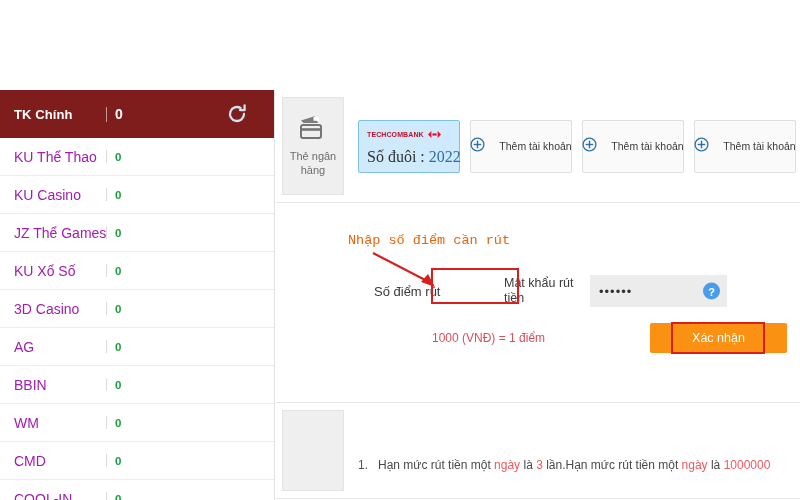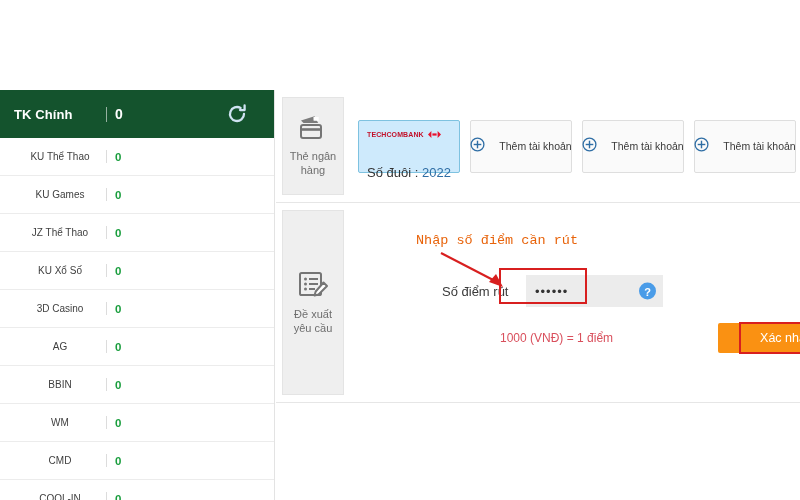--- a/index.html
+++ b/index.html
@@ -29,21 +29,21 @@
     position: absolute;
     left: 0; top: 90px;
     width: 275px; height: 410px;
     background: #ffffff;
     border-right: 1px solid #e3e3e3;
     overflow: hidden;
   }
   .acct-header {
     display: flex; align-items: center;
     height: 48px;
-    background: #14532d;
+    background: #7f1d1d;
     color: #ffffff;
     padding: 0 14px 0 14px;
     position: relative;
   }
   .acct-header .name {
     font-size: 13px; font-weight: bold;
     letter-spacing: .1px;
     width: 92px;
   }
   .acct-header .sep {
@@ -62,25 +62,24 @@
   }
 
   .acct-row {
     display: flex; align-items: center;
     height: 38px;
     border-bottom: 1px solid #ececec;
     padding: 0 14px;
     background: #ffffff;
   }
   .acct-row .name {
-    font-size: 10px;
-    color: #404040;
+    font-size: 14px;
+    color: #a21caf;
     width: 92px;
     white-space: nowrap;
-    text-align: center;
   }
   .acct-row .sep {
     width: 1px; height: 13px;
     background: #dcdcdc;
     margin-right: 8px;
   }
   .acct-row .bal {
     font-size: 11.5px;
     color: #1a9e3e;
     font-weight: bold;
@@ -138,24 +137,25 @@
   }
   .bank-logo-row {
     display: flex; align-items: center; gap: 4px;
     height: 13px;
   }
   .bank-logo-text {
     font-size: 7px; font-weight: bold;
     color: #c2112a; letter-spacing: .1px;
   }
   .bank-card-sub {
-    margin-top: 24px;
-    font-size: 13px;
+    margin-top: 7px;
+    font-size: 16px;
     color: #333;
     white-space: nowrap;
+    font-family: Liberation Serif, serif;
   }
   .bank-card-sub .digits { color: #2f6ea5; }
 
   .add-acct {
     width: 102px; height: 53px;
     border: 1px solid #dedede;
     background: #fafafa;
     border-radius: 2px;
     display: flex; align-items: center; justify-content: center;
     gap: 14px;
@@ -315,26 +315,26 @@
       </div>
     </div>
 
     <div id="acct-list">
         <div class="acct-row">
           <div class="name">KU Thể Thao</div>
           <div class="sep"></div>
           <div class="bal">0</div>
         </div>
         <div class="acct-row">
-          <div class="name">KU Games</div>
-          <div class="sep"></div>
-          <div class="bal">0</div>
-        </div>
-        <div class="acct-row">
-          <div class="name">JZ Thể Thao</div>
+          <div class="name">KU Casino</div>
+          <div class="sep"></div>
+          <div class="bal">0</div>
+        </div>
+        <div class="acct-row">
+          <div class="name">JZ Thể Games</div>
           <div class="sep"></div>
           <div class="bal">0</div>
         </div>
         <div class="acct-row">
           <div class="name">KU Xổ Số</div>
           <div class="sep"></div>
           <div class="bal">0</div>
         </div>
         <div class="acct-row">
           <div class="name">3D Casino</div>
@@ -430,57 +430,55 @@
                     <rect x="6.8" y="3.7" width="1.4" height="7.6" fill="#2f6ea5"></rect>
                   </svg></span>
                 <span class="label">Thêm tài khoản</span>
               </div>
             </div>
         </div>
       </div>
     </div>
 
     <div class="panel panel-form">
-      <div class="panel-icon-col">
-        <span class="glyph">
-          <svg width="32" height="28" viewBox="0 0 32 28">
-            <rect x="3" y="2" width="21" height="22" rx="1.6" fill="none" stroke="#757575" stroke-width="2"></rect>
-            <circle cx="8.5" cy="8" r="1.5" fill="#757575"></circle>
-            <circle cx="8.5" cy="13" r="1.5" fill="#757575"></circle>
-            <circle cx="8.5" cy="18" r="1.5" fill="#757575"></circle>
-            <rect x="12" y="7" width="9" height="2" fill="#757575"></rect>
-            <rect x="12" y="12" width="9" height="2" fill="#757575"></rect>
-            <rect x="12" y="17" width="6" height="2" fill="#757575"></rect>
-            <path d="M26.5 11.5 L30 15 L21.5 23.5 L17.5 24.5 L18.7 20.5 Z" fill="#ffffff" stroke="#757575" stroke-width="2" stroke-linejoin="round"></path>
-          </svg>
-        </span>
-        <span>Đề xuất</span>
-        <span>yêu cầu</span>
-      </div>
 
       <div class="panel-body form-area">
 
         <div class="annot-text">Nhập số điểm cần rút</div>
         <svg class="annot-arrow" viewBox="0 0 80 40">
           <path d="M2 2 L60 32" stroke="#d81f1f" stroke-width="2.2" fill="none"></path>
           <path d="M64 36 L50 31 L57 23 Z" fill="#d81f1f"></path>
         </svg>
 
         <div class="form-row">
           <div class="lbl-points">Số điểm rút</div>
+          <div class="lbl-pass">
+            <div>Mật khẩu rút</div>
+            <div>tiền</div>
+          </div>
           <div class="pass-wrap">
             <input class="pass-input" type="text" value="••••••" style="">
             <div class="help-icon">?</div>
           </div>
         </div>
 
         <div class="redbox-points"></div>
 
         <div class="rate-note">1000 (VNĐ) = 1 điểm</div>
 
         <button class="confirm-btn">Xác nhận</button>
         <div class="redbox-confirm"></div>
       </div>
     </div>
 
+    <div class="panel panel-notice">
+      <div class="panel-icon-col"></div>
+      <div class="panel-body">
+        <div class="notice-list">
+          <div class="notice-item">
+            <span class="num">1.</span><span>Hạn mức rút tiền một </span><span class="hl">ngày</span><span> là </span><span class="hl">3</span><span> lần.Hạn mức rút tiền một </span><span class="hl">ngày</span><span> là </span><span class="hl">1000000</span>
+          </div>
+        </div>
+      </div>
+    </div>
 
   </div>
 </div>
 
 </body></html>

